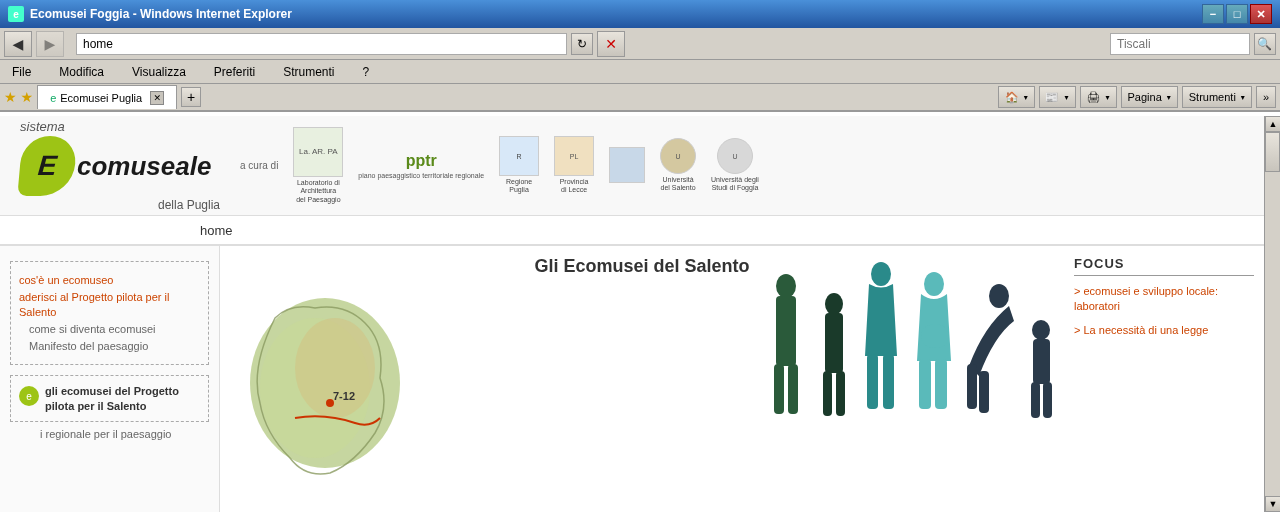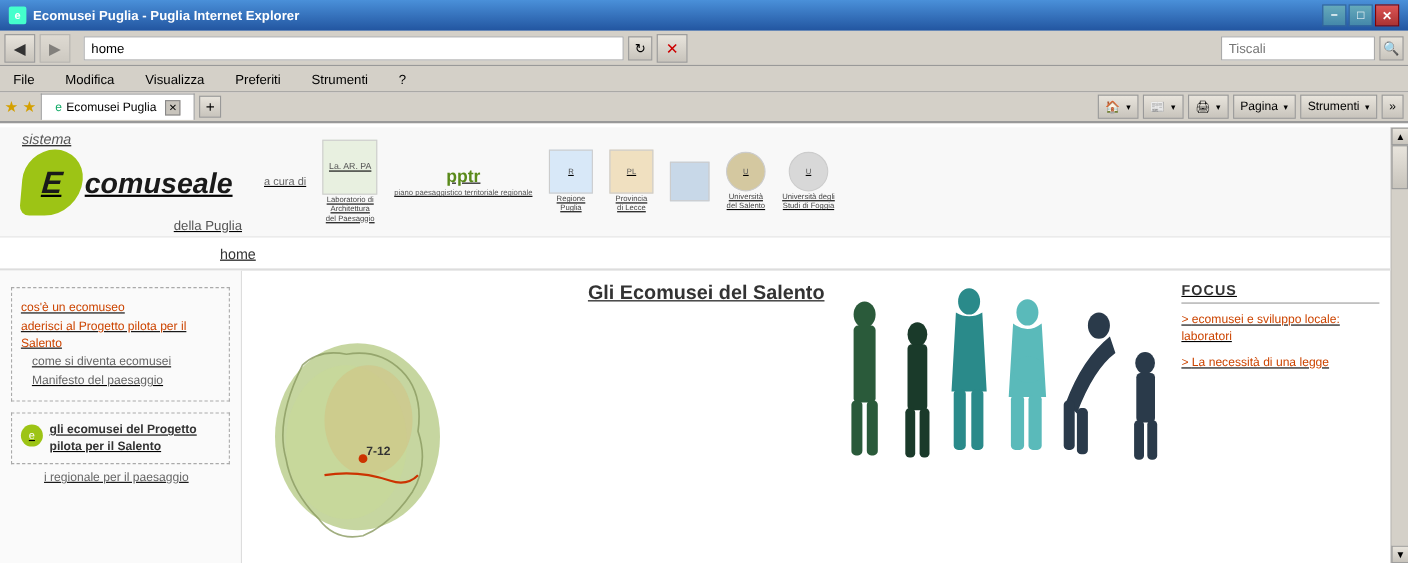--- a/index.html
+++ b/index.html
@@ -87,21 +87,20 @@
       background: #f5f5f0;
       overflow: hidden;
     }
 
     
     .website {
       width: 100%;
       height: 396px;
       background: white;
       position: relative;
-      text-decoration: underline;
     }
 
     
     .site-header {
       background: #f8f8f8;
       border-bottom: 1px solid #ddd;
       padding: 10px 20px;
       display: flex;
       align-items: center;
       gap: 20px;
@@ -172,21 +171,21 @@
     .focus-title { font-size: 13px; font-weight: bold; color: #333; letter-spacing: 1px; border-bottom: 1px solid #999; padding-bottom: 4px; margin-bottom: 8px; }
     .focus-link { display: block; font-size: 11px; color: #cc4400; text-decoration: none; margin-bottom: 8px; line-height: 1.4; }
     .focus-link::before { content: '> '; }
   </style>
 </head>
 <body>
 
 <div class="title-bar">
   <div class="title-bar-left">
     <div class="title-bar-icon">e</div>
-    <span>Ecomusei Puglia - Puglia Internet Explorer</span>
+    <span>Ecomusei Foggia - Windows Internet Explorer</span>
   </div>
   <div class="title-bar-controls">
     <div class="tb-btn">−</div>
     <div class="tb-btn">□</div>
     <div class="tb-btn close">✕</div>
   </div>
 </div>
 
 <div class="address-bar">
   <div class="nav-btn">◀</div>
@@ -373,21 +372,21 @@
           </svg>
 
           <svg width="35" height="110">
             <ellipse cx="17" cy="14" rx="9" ry="10" fill="#2a3a4a"></ellipse>
             <rect x="9" y="23" width="17" height="45" rx="4" fill="#2a3a4a"></rect>
             <rect x="7" y="66" width="9" height="36" rx="4" fill="#2a3a4a"></rect>
             <rect x="19" y="66" width="9" height="36" rx="4" fill="#2a3a4a"></rect>
           </svg>
         </div>
 
-        <div class="map-area" style="position:absolute; bottom:10px; left:15px; width:200px; height:200px;">
+        <div class="map-area" style="position:absolute; bottom:24px; left:15px; width:200px; height:200px;">
           <svg width="195" height="195">
 
             <ellipse cx="90" cy="95" rx="75" ry="85" fill="#b8cc88" opacity="0.8"></ellipse>
             <ellipse cx="80" cy="100" rx="55" ry="70" fill="#c8d898" opacity="0.7"></ellipse>
             <ellipse cx="100" cy="80" rx="40" ry="50" fill="#d4c080" opacity="0.5"></ellipse>
 
             <path d="M40,30 Q55,15 80,20 Q110,15 130,35 Q150,55 145,90 Q155,120 140,145 Q120,175 95,185 Q70,190 55,170 Q30,145 25,115 Q15,80 40,30 Z" fill="none" stroke="#8a9a60" stroke-width="1.5" opacity="0.8"></path>
 
             <path d="M60,130 Q90,125 120,135 Q135,140 145,130" fill="none" stroke="#cc3300" stroke-width="2"></path>
 

